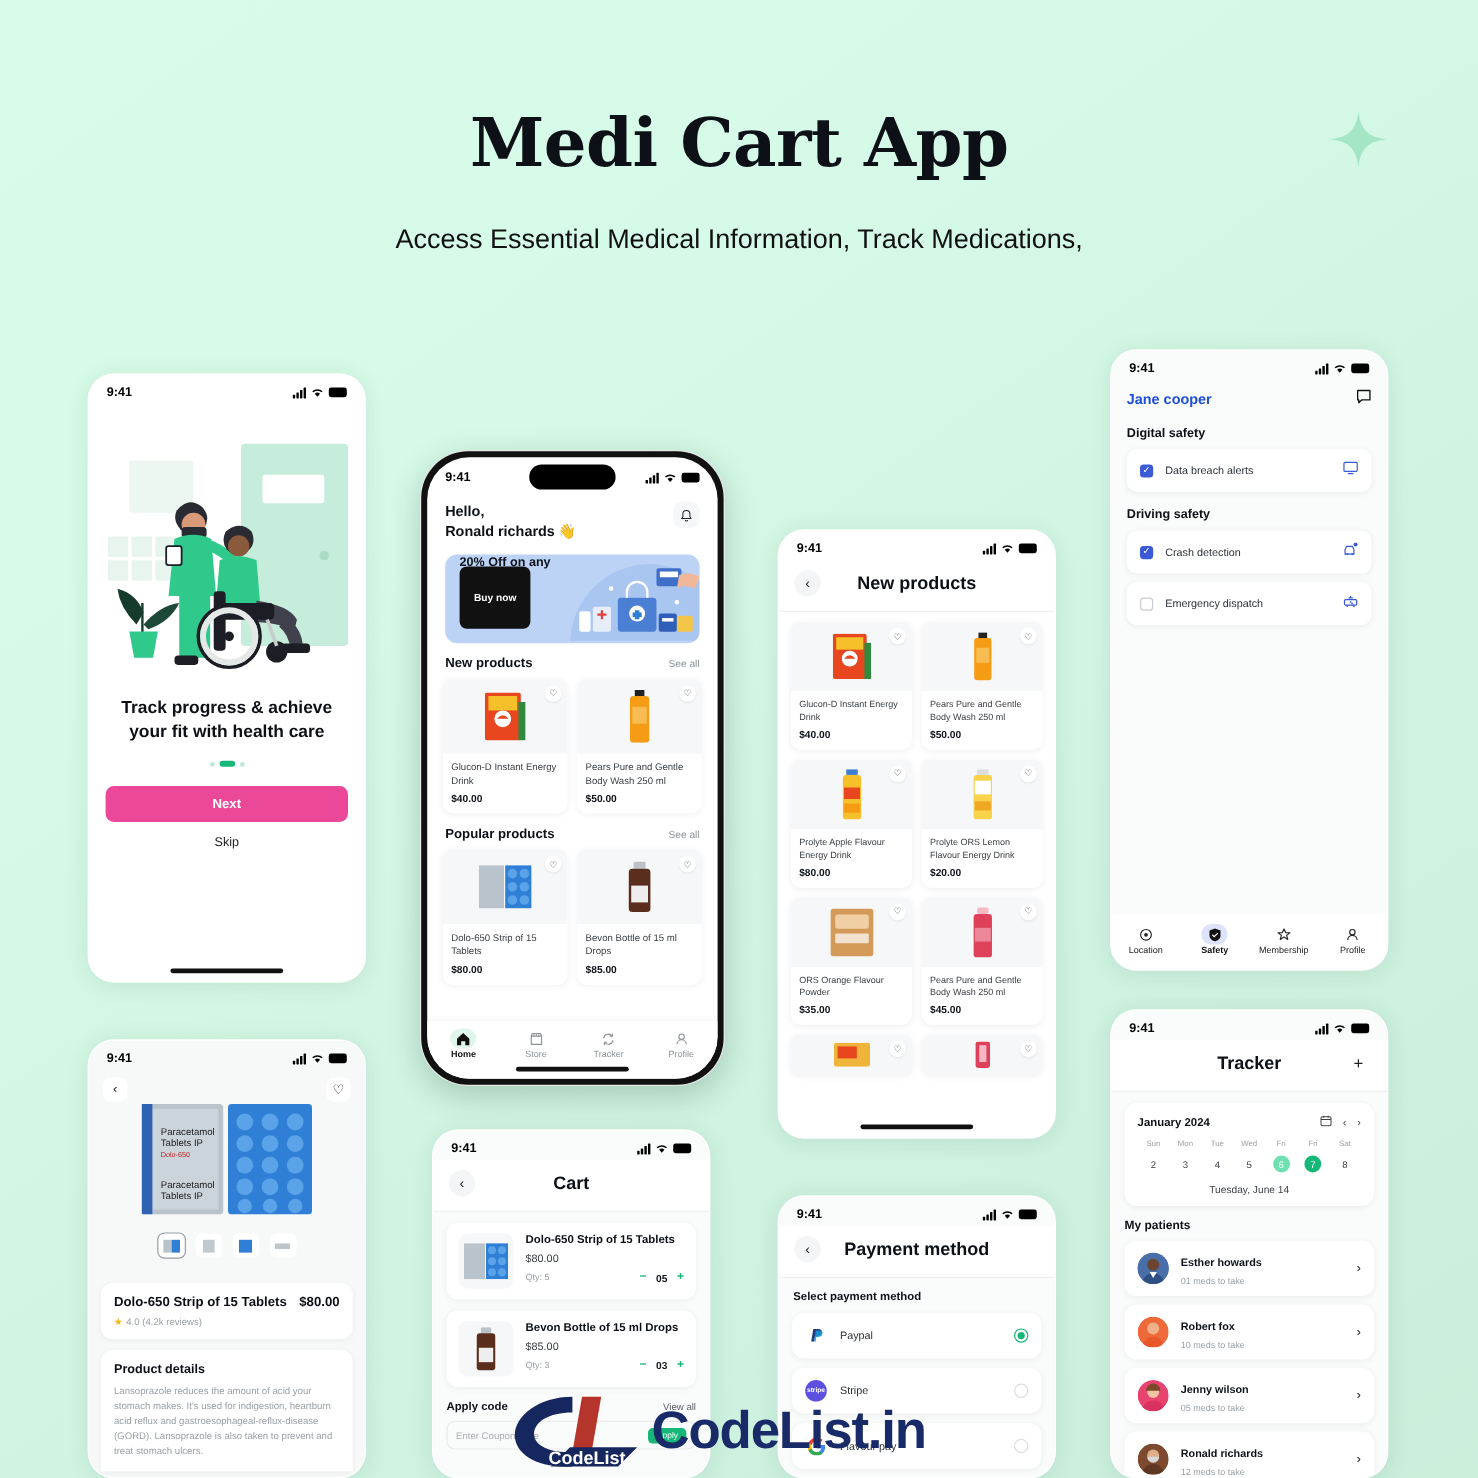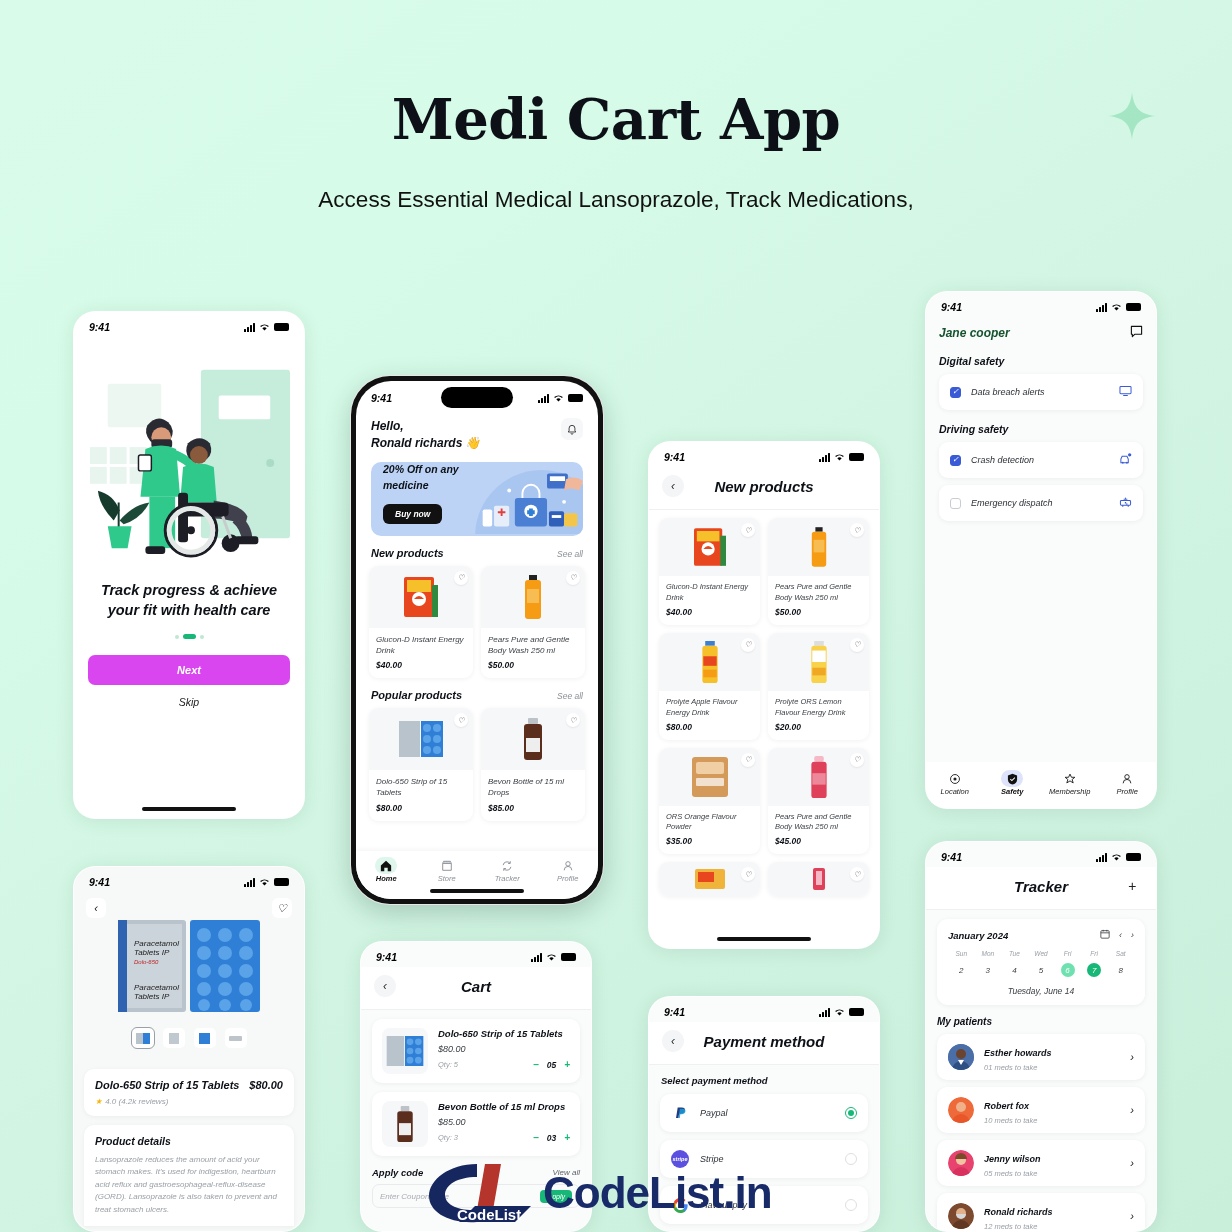--- a/index.html
+++ b/index.html
@@ -23,21 +23,20 @@
   .sparkle { position: absolute; left: 1106px; top: 90px; width: 52px; height: 52px; opacity: .55; }
 
   
   .phone {
     position: absolute;
     background: #fff;
     border-radius: 22px;
     box-shadow: 0 2px 18px rgba(25,70,50,.10);
     overflow: hidden;
     border: 1px solid rgba(255,255,255,.9);
-    font-style: italic;
   }
   .screen { width: 100%; height: 100%; position: relative; overflow: hidden; background:#fff; }
 
   
   .statusbar {
     display:flex; align-items:center; justify-content:space-between;
     padding: 9px 15px 4px 15px; font-size: 10.5px; font-weight: 700; color:#000;
   }
   .sb-right { display:flex; align-items:center; gap:4px; }
   .bars { display:flex; align-items:flex-end; gap:1px; height:9px; }
@@ -66,21 +65,21 @@
 
   
   #phoneA { left:73px; top:311px; width:232px; height:508px; }
   .ob-illus { margin: 14px 10px 0; height: 214px; border-radius:10px; position:relative; overflow:hidden; background:#fff; }
   .ob-title { margin-top:16px; padding:0 18px; text-align:center; font-size:14.5px; font-weight:700; line-height:1.35; color:#0d1117;}
   .ob-desc { margin-top:9px; padding:0 20px; text-align:center; font-size:9.5px; line-height:1.5; color:#5b6269;}
   .dots { display:flex; gap:4px; justify-content:center; margin-top:14px; align-items:center;}
   .dots span { width:4px;height:4px;border-radius:50%;background:#bfe7d4; }
   .dots span.on { width:13px;height:5px;border-radius:3px;background:#17b877; }
   .btn-green {
-    margin: 16px 14px 0; height:30px; border-radius:7px; background:#d946ef; color:#fff;
+    margin: 16px 14px 0; height:30px; border-radius:7px; background:#ec4899; color:#fff;
     display:flex;align-items:center;justify-content:center;font-size:11px;font-weight:600;text-align:center;
   }
   .btn-skip { margin-top:11px; text-align:center; font-size:10.5px; color:#222; font-weight:500;}
 
   
   #phoneB { left:73px; top:866px; width:232px; height:366px; }
   .pd-top { background:#f7f8f8; padding: 6px 12px 12px; }
   .pd-bar { display:flex; justify-content:space-between; }
   .sqbtn { width:20px;height:20px;border-radius:6px;background:#fff;display:flex;align-items:center;justify-content:center;font-size:11px;}
   .pd-hero { display:flex; gap:3px; justify-content:center; margin-top:2px; }
@@ -99,21 +98,21 @@
   #phoneC { left:350px; top:375px; width:254px; height:530px; border-radius:40px;
             background:#111; padding:5px; box-shadow:0 8px 26px rgba(20,50,40,.22);}
   #phoneC .screen { border-radius:35px; }
   .notch { position:absolute; left:50%; transform:translateX(-50%); top:6px; width:72px;height:21px;border-radius:12px;background:#000; z-index:5;}
   .hm-greet { padding:10px 15px 0; display:flex; justify-content:space-between; align-items:flex-start;}
   .hm-greet .g1 { font-size:12px; font-weight:700; color:#0d1117; line-height:1.45;}
   .bell { width:22px;height:22px;border-radius:7px;background:#f6f7f8;display:flex;align-items:center;justify-content:center;font-size:11px;}
   .promo { margin:9px 15px 0; height:74px; border-radius:10px; background:#bcd3f5; position:relative; overflow:hidden;}
   .promo-t { position:absolute; left:12px; top:0; font-size:10.5px; font-weight:700; color:#0d1117; line-height:1.5; width:98px;}
   .promo-b { position:absolute; left:12px; bottom:12px; background:#111; color:#fff; font-size:8.5px; font-weight:600;
-             padding:5px 12px; border-radius:6px;}
+             padding:21px 12px; border-radius:6px;}
   .sec-hd { margin:11px 15px 0; display:flex; justify-content:space-between; align-items:baseline;}
   .sec-hd h3 { font-size:11px; font-weight:700; color:#0d1117;}
   .sec-hd span { font-size:8.5px; color:#8b9197;}
   .grid2 { margin:7px 13px 0; display:grid; grid-template-columns:1fr 1fr; gap:8px;}
   .pcard { background:#fff; border-radius:9px; box-shadow:0 1px 5px rgba(0,0,0,.06); overflow:hidden;}
   .pcard .img { height:62px; background:#f6f7f8; position:relative; display:flex;align-items:center;justify-content:center;}
   .heart { position:absolute; right:5px; top:5px; width:14px;height:14px;border-radius:50%;background:#fff;
            display:flex;align-items:center;justify-content:center;font-size:7.5px;color:#444;
            box-shadow:0 1px 2px rgba(0,0,0,.08);}
   .pcard .nm { padding:6px 7px 0; font-size:8px; line-height:1.4; color:#3c4146;}
@@ -161,21 +160,21 @@
   .pay-ic { width:18px;height:18px;border-radius:50%;display:flex;align-items:center;justify-content:center;
             font-size:9px;font-weight:700;color:#fff; flex:none;}
   .pay-nm { flex:1; font-size:9px; color:#2b3035;}
   .radio { width:12px;height:12px;border-radius:50%;border:1.2px solid #dcdfe2; flex:none;}
   .radio.on { border:1.2px solid #17b877; display:flex;align-items:center;justify-content:center;}
   .radio.on::after { content:''; width:6px;height:6px;border-radius:50%;background:#17b877;}
 
   
   #phoneG { left:925px; top:291px; width:232px; height:518px; }
   .sf-top { padding:7px 13px 0; display:flex; justify-content:space-between; align-items:center;}
-  .sf-top h2 { font-size:12px; font-weight:700; color:#14532d;}
+  .sf-top h2 { font-size:12px; font-weight:700; color:#1d4ed8;}
   .sf-sec { margin:13px 13px 0; font-size:10.5px; font-weight:700; color:#0d1117;}
   .sf-row { margin:7px 13px 0; background:#fff; border-radius:9px; box-shadow:0 1px 5px rgba(0,0,0,.06);
             display:flex; align-items:center; gap:10px; padding:9px 11px;}
   .cbox { width:11px;height:11px;border-radius:3px;border:1.2px solid #c9ccd0; flex:none;}
   .cbox.on { background:#3b5bd6; border-color:#3b5bd6; display:flex;align-items:center;justify-content:center;
              color:#fff; font-size:8px; line-height:1;}
   .sf-nm { flex:1; font-size:9px; color:#2b3035;}
   .sf-nm .gold { color:#e8a020; }
   .toggle { width:22px;height:12px;border-radius:7px;background:#3b5bd6;position:relative; flex:none;}
   .toggle::after { content:''; position:absolute; right:1.5px; top:1.5px; width:9px;height:9px;border-radius:50%;background:#fff;}
@@ -206,21 +205,21 @@
   .wm { position:absolute; left:415px; top:1160px; width:400px; height:72px; z-index:60; pointer-events:none;}
   .wm-txt { position:absolute; left:128px; top:8px; font-size:44px; font-weight:700; color:#182a68;
             font-family:"Liberation Sans", sans-serif; letter-spacing:-1px;}
 </style>
 </head>
 <body>
 
 <div class="hero">
   <div class="hero-title">Medi Cart App</div>
   <div class="hero-sub">
-    <div>Access Essential Medical Lansoprazole, Track Medications,</div>
+    <div>Access Essential Medical Information, Track Medications,</div>
   </div>
 </div>
 <svg class="sparkle" viewBox="0 0 52 52">
   <path d="M26 2 C27.5 18 34 24.5 50 26 C34 27.5 27.5 34 26 50 C24.5 34 18 27.5 2 26 C18 24.5 24.5 18 26 2 Z" fill="#7fd8ab"></path>
 </svg>
 
 <div class="phone" id="phoneA">
  <div class="screen">
   <div class="statusbar">
     <span>9:41</span>

